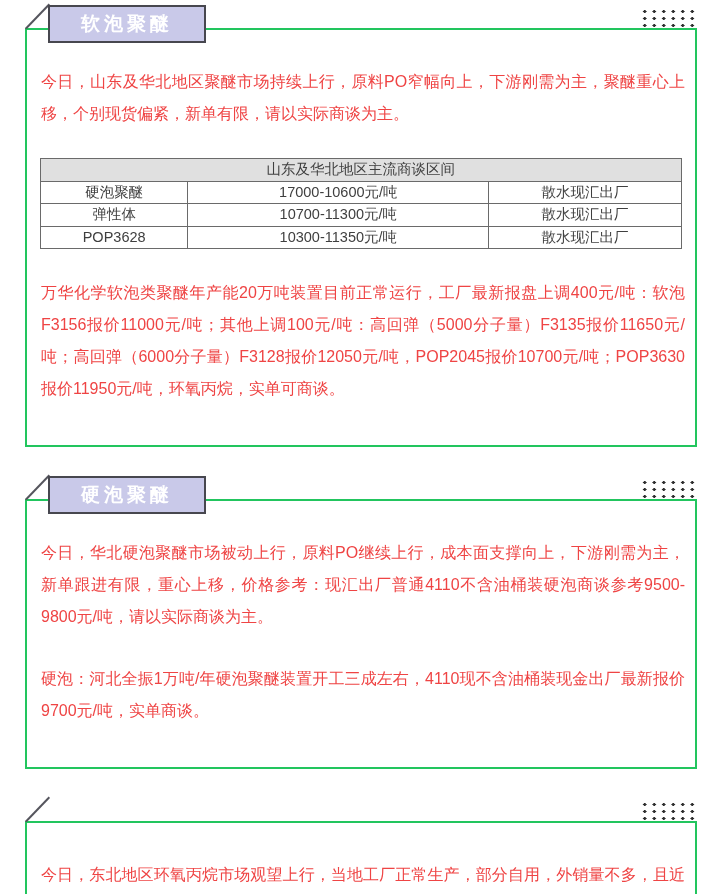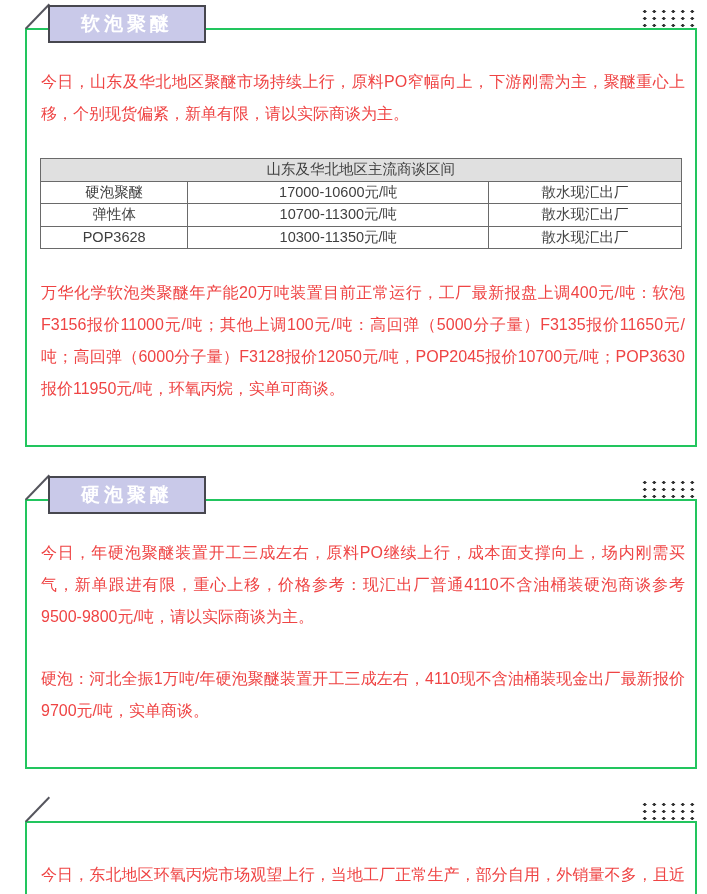--- a/index.html
+++ b/index.html
@@ -146,21 +146,21 @@
     <p>万华化学软泡类聚醚年产能20万吨装置目前正常运行，工厂最新报盘上调400元/吨：软泡F3156报价11000元/吨；其他上调100元/吨：高回弹（5000分子量）F3135报价11650元/吨；高回弹（6000分子量）F3128报价12050元/吨，POP2045报价10700元/吨；POP3630报价11950元/吨，环氧丙烷，实单可商谈。</p>
   </section>
 
   <section class="card">
     <span class="ribbon"></span>
     <div class="badge">
       <span>硬泡聚醚</span>
     </div>
     <span class="dots"></span>
 
-    <p>今日，年硬泡聚醚装置开工三成左右，原料PO继续上行，成本面支撑向上，场内刚需买气，新单跟进有限，重心上移，价格参考：现汇出厂普通4110不含油桶装硬泡商谈参考9500-9800元/吨，请以实际商谈为主。</p>
+    <p>今日，华北硬泡聚醚市场被动上行，原料PO继续上行，成本面支撑向上，下游刚需为主，新单跟进有限，重心上移，价格参考：现汇出厂普通4110不含油桶装硬泡商谈参考9500-9800元/吨，请以实际商谈为主。</p>
     <p class="gap-top">硬泡：河北全振1万吨/年硬泡聚醚装置开工三成左右，4110现不含油桶装现金出厂最新报价9700元/吨，实单商谈。</p>
   </section>
 
   <section class="card">
     <span class="ribbon"></span>
     <span class="dots"></span>
 
     <p>今日，东北地区环氧丙烷市场观望上行，当地工厂正常生产，部分自用，外销量不多，且近期出货顺畅较佳，库存无量，价格观望山东跟涨，市场上行，价格参考：现汇山东送到主流价格参考10200-10300元/吨，请以实际商谈为主。</p>
 
   </section>

